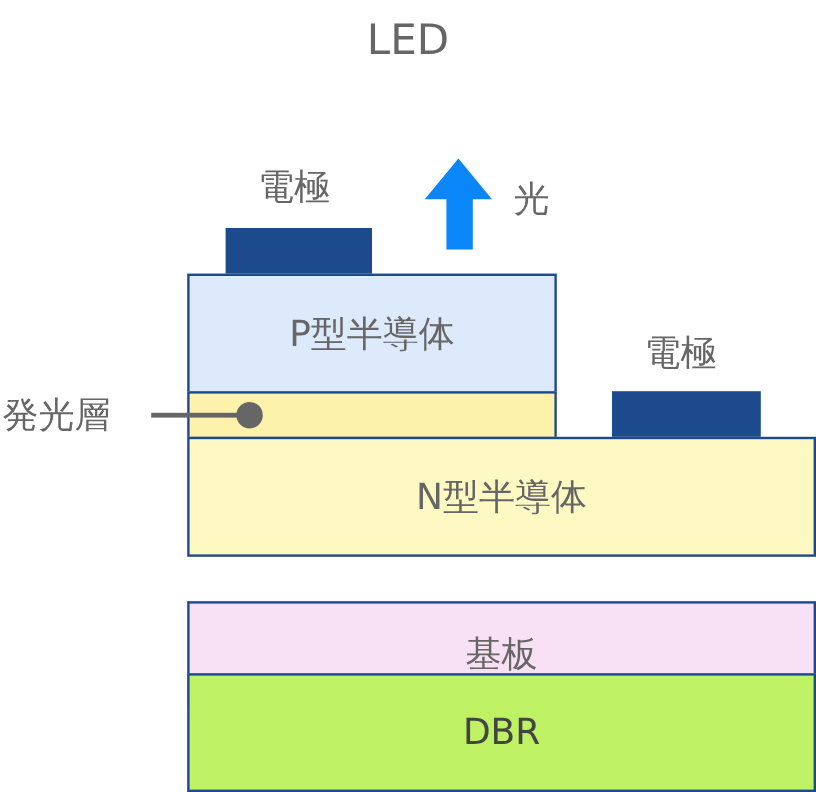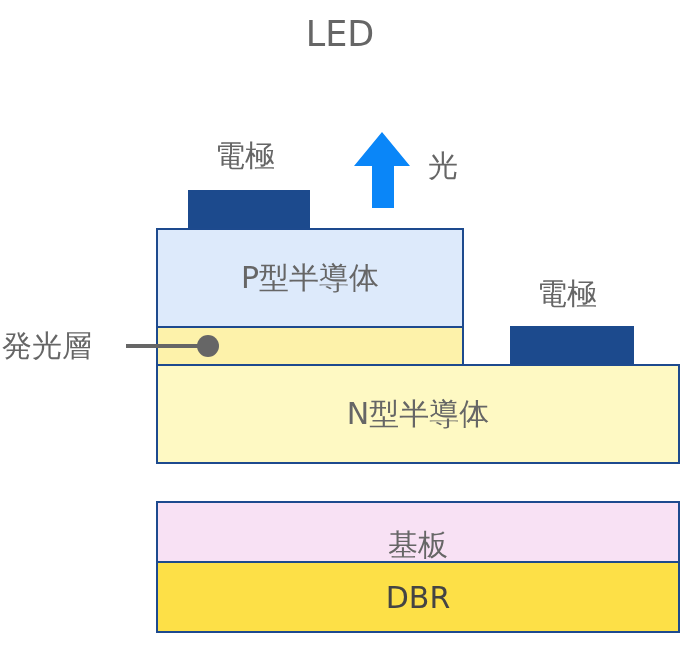--- a/index.html
+++ b/index.html
@@ -42,15 +42,15 @@
 <div class="electrode" style="left:510px; top:326px; width:124px; height:40px;"></div>
 
 <div class="layer" style="left:156px; top:364px; width:524px; height:100px; background:#fef9c3;">
   <span>N型半導体</span>
 </div>
 
 <div class="layer" style="left:156px; top:462px; width:524px; height:88px; background:#f8e1f4;margin-top:39px;">
   <span>基板</span>
 </div>
 
-<div class="layer" style="left:156px; top:561px; width:524px; height:72px; background:#fde047; color:#444444;">
+<div class="layer" style="left:156px; top:561px; width:524px; height:99px; background:#bef264; color:#444444;">
   <span>DBR</span>
 </div>
 
 </body></html>

